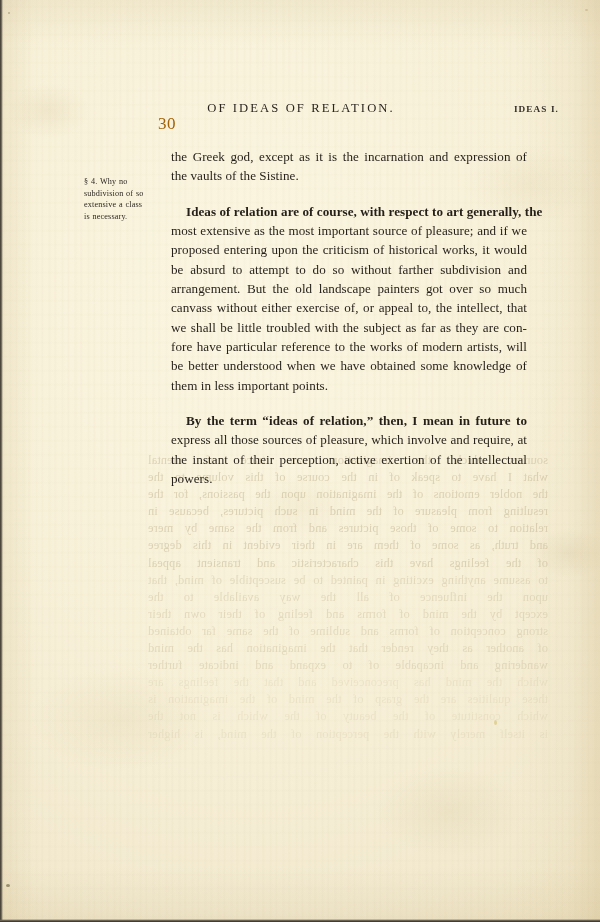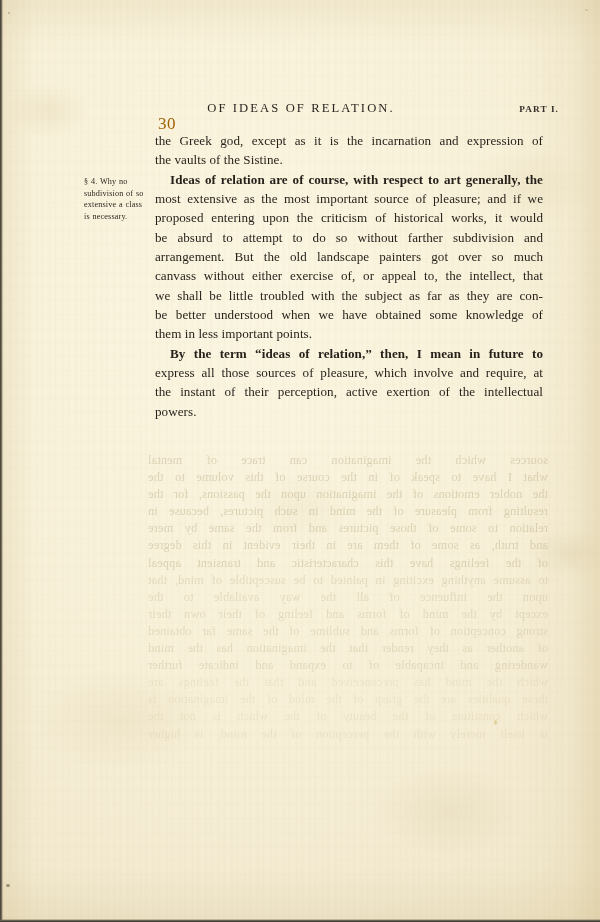--- a/index.html
+++ b/index.html
@@ -196,21 +196,21 @@
   #body-text {
     position: absolute;
     left: 155px;
     top: 131px;
     width: 388px;
     font-size: 13.1px;
     line-height: 19.35px;
     color: #241f19;
     letter-spacing: .06px;
   }
-  .para { margin: 0; }
+  .para { margin: 16px; }
   .para .ln {
     display: block;
     white-space: nowrap;
     text-align: justify;
     text-align-last: justify;
   }
   .para .ln.last {
     text-align: left;
     text-align-last: left;
   }
@@ -259,38 +259,39 @@
       <span class="st-line st-fade-3">these qualities are the grasp of the mind of the imagination is</span>
       <span class="st-line st-fade-3">which constitute of the beauty of the which is not the</span>
       <span class="st-line st-fade-3">is itself merely with the perception of the mind, is higher</span>
     </div>
 
   <div id="printed">
 
     <div id="running-head">
       <span id="folio-number">30</span>
       <span id="head-title">OF IDEAS OF RELATION.</span>
-      <span id="part-label">PART I.</span>
+      <span id="part-label">IDEAS I.</span>
     </div>
 
     <div id="side-note">§ 4. Why no subdivision of so extensive a class is necessary.</div>
 
     <div id="body-text">
         <p class="para">
           <span class="ln">the Greek god, except as it is the incarnation and expression of</span>
           <span class="ln last">the vaults of the Sistine.</span>
         </p>
         <p class="para">
           <span class="ln indent">Ideas of relation are of course, with respect to art generally, the</span>
           <span class="ln">most extensive as the most important source of pleasure; and if we</span>
           <span class="ln">proposed entering upon the criticism of historical works, it would</span>
           <span class="ln">be absurd to attempt to do so without farther subdivision and</span>
           <span class="ln">arrangement.   But the old landscape painters got over so much</span>
           <span class="ln">canvass without either exercise of, or appeal to, the intellect, that</span>
           <span class="ln">we shall be little troubled with the subject as far as they are con-</span>
+          <span class="ln">fore have particular reference to the works of modern artists, will</span>
           <span class="ln">be better understood when we have obtained some knowledge of</span>
           <span class="ln last">them in less important points.</span>
         </p>
         <p class="para">
           <span class="ln indent">By the term “ideas of relation,” then, I mean in future to</span>
           <span class="ln">express all those sources of pleasure, which involve and require, at</span>
           <span class="ln">the instant of their perception, active exertion of the intellectual</span>
           <span class="ln last">powers.</span>
         </p>
       </div>

